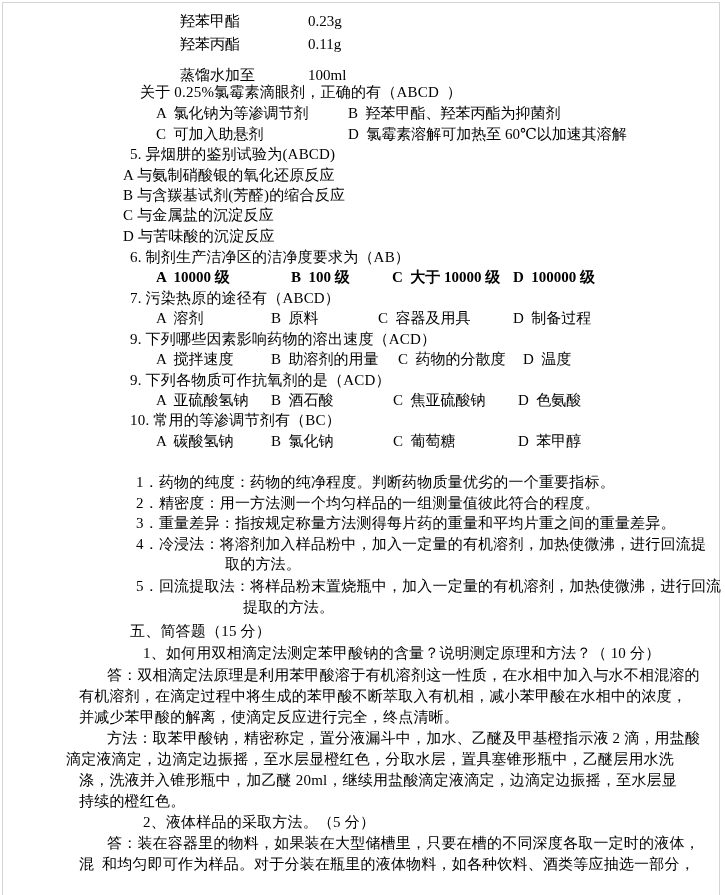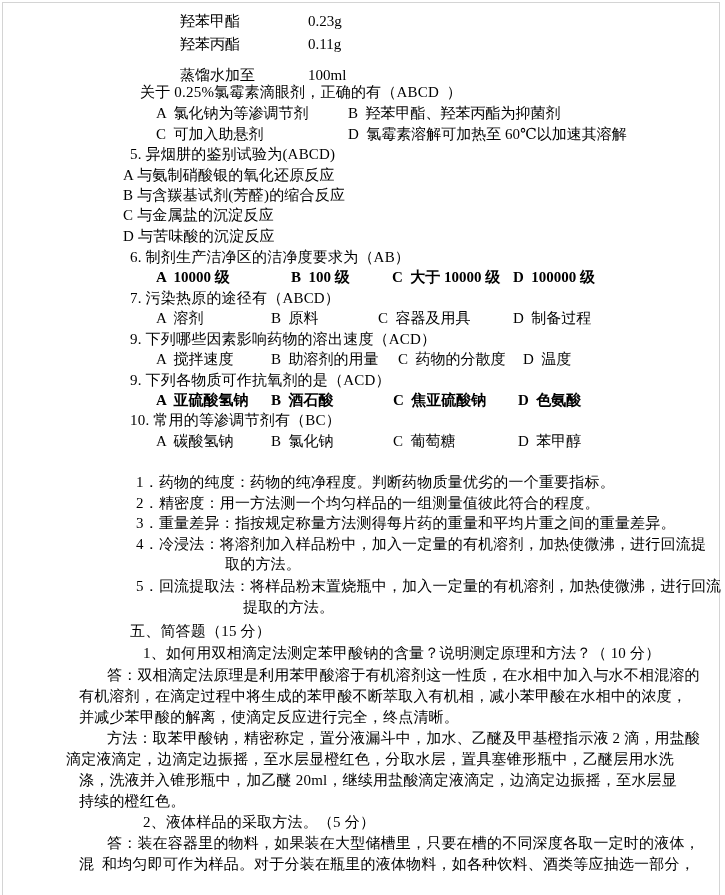--- a/index.html
+++ b/index.html
@@ -76,21 +76,21 @@
 
   <div class="l" style="top:327px;left:127px;">9. 下列哪些因素影响药物的溶出速度（ACD）</div>
   <div class="row" style="top:347px;">
     <span class="cell" style="left:153px;">A  搅拌速度</span>
     <span class="cell" style="left:268px;">B  助溶剂的用量</span>
     <span class="cell" style="left:395px;">C  药物的分散度</span>
     <span class="cell" style="left:520px;">D  温度</span>
   </div>
 
   <div class="l" style="top:368px;left:127px;">9. 下列各物质可作抗氧剂的是（ACD）</div>
-  <div class="row" style="top:388px;font-weight:bold;">
+  <div class="row" style="top:388px;">
     <span class="cell" style="left:153px;">A  亚硫酸氢钠</span>
     <span class="cell" style="left:268px;">B  酒石酸</span>
     <span class="cell" style="left:390px;">C  焦亚硫酸钠</span>
     <span class="cell" style="left:515px;">D  色氨酸</span>
   </div>
 
   <div class="l" style="top:408px;left:127px;">10. 常用的等渗调节剂有（BC）</div>
   <div class="row" style="top:429px;">
     <span class="cell" style="left:153px;">A  碳酸氢钠</span>
     <span class="cell" style="left:268px;">B  氯化钠</span>

